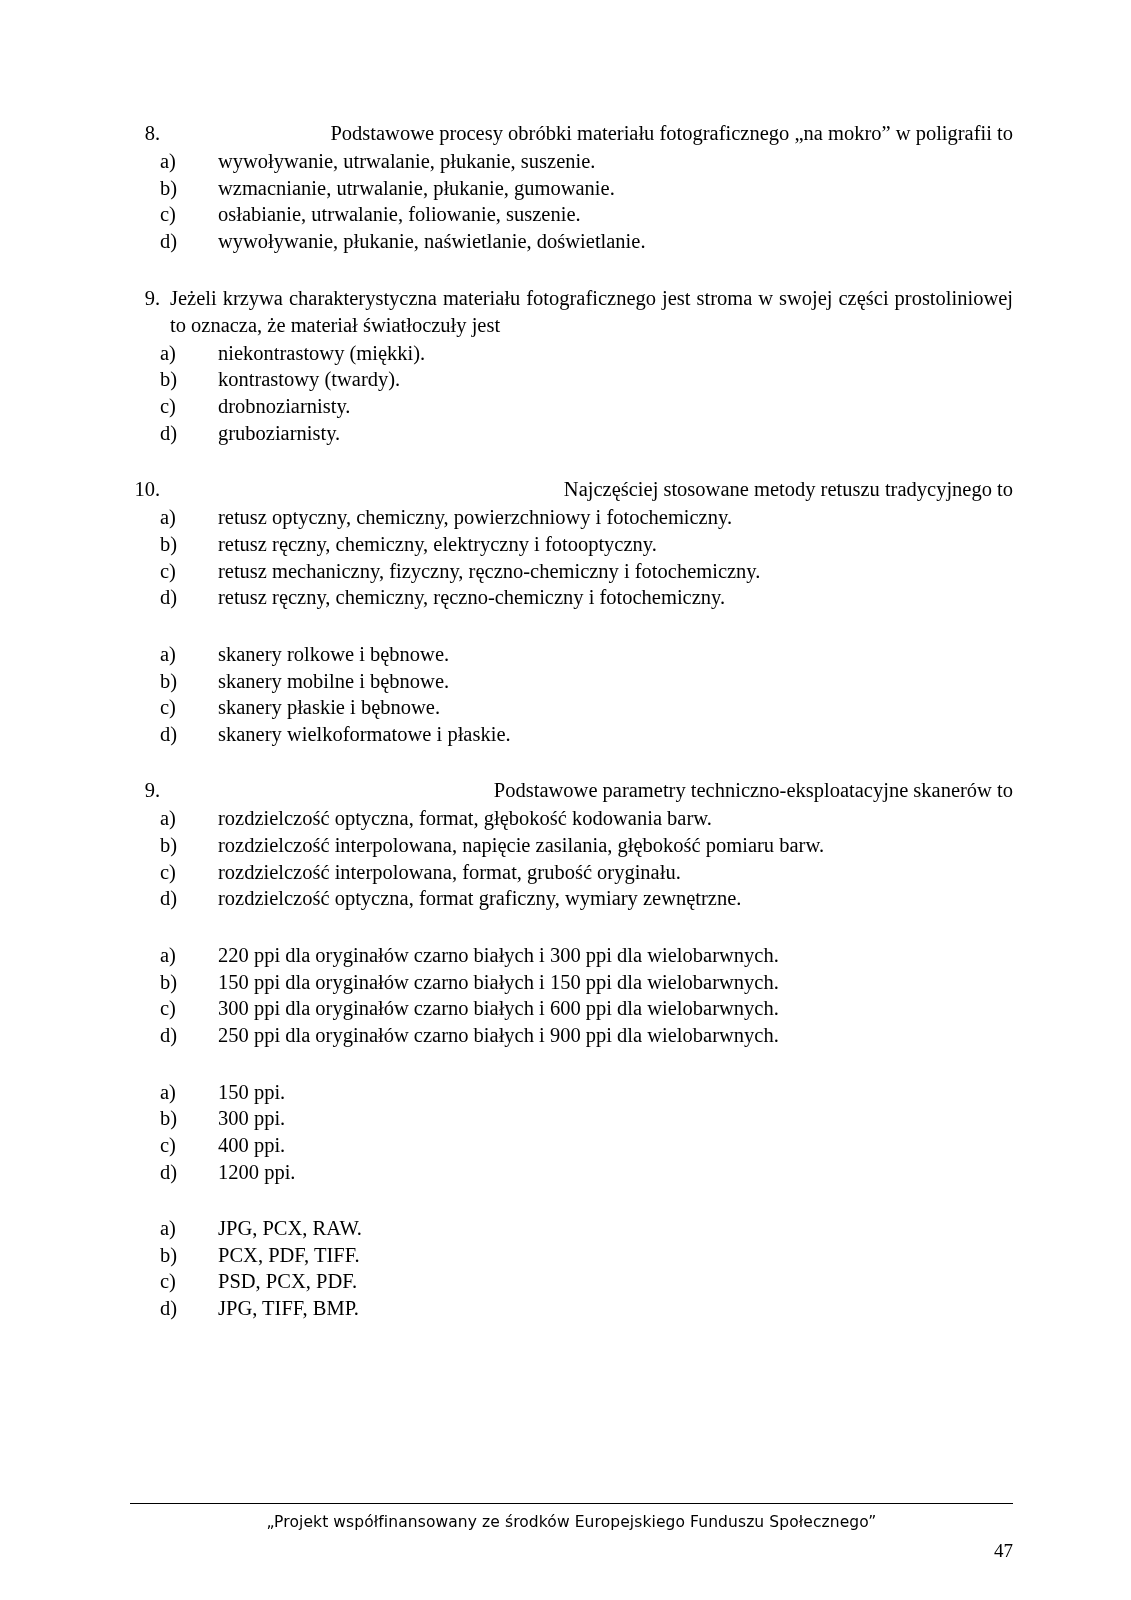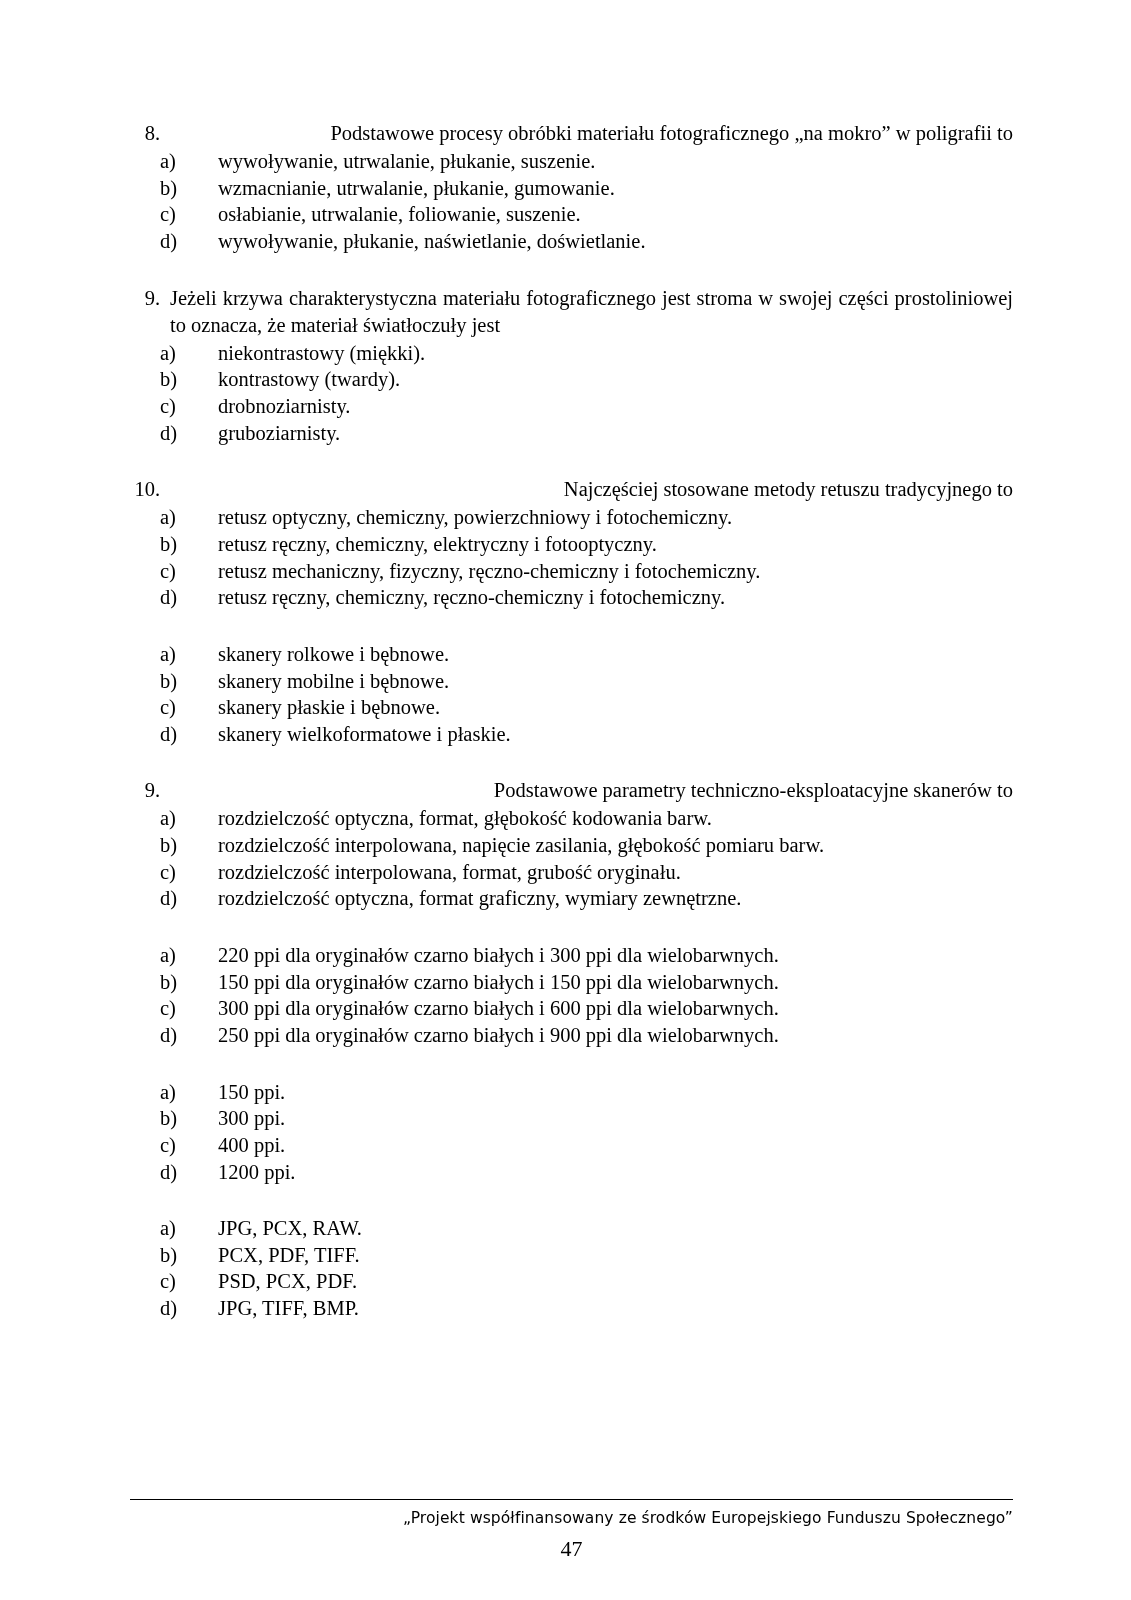--- a/index.html
+++ b/index.html
@@ -71,26 +71,26 @@
     right: 118px;
     bottom: 38px;
   }
   .footer-rule {
     border-top: 1.6px solid #000;
     margin-bottom: 9px;
   }
   .footer-text {
     font-family: "DejaVu Sans", sans-serif;
     font-size: 15.5px;
+    text-align: center;
+    letter-spacing: 0.1px;
+  }
+  .page-number {
     text-align: right;
-    letter-spacing: 0.1px;
-  }
-  .page-number {
-    text-align: center;
-    font-size: 22px;
+    font-size: 19px;
     margin-top: 9px;
     font-family: "Liberation Serif", serif;
   }
 </style>
 </head>
 <body>
 
 <div class="page">
   <div id="questions-container">
       <div class="question-block">

